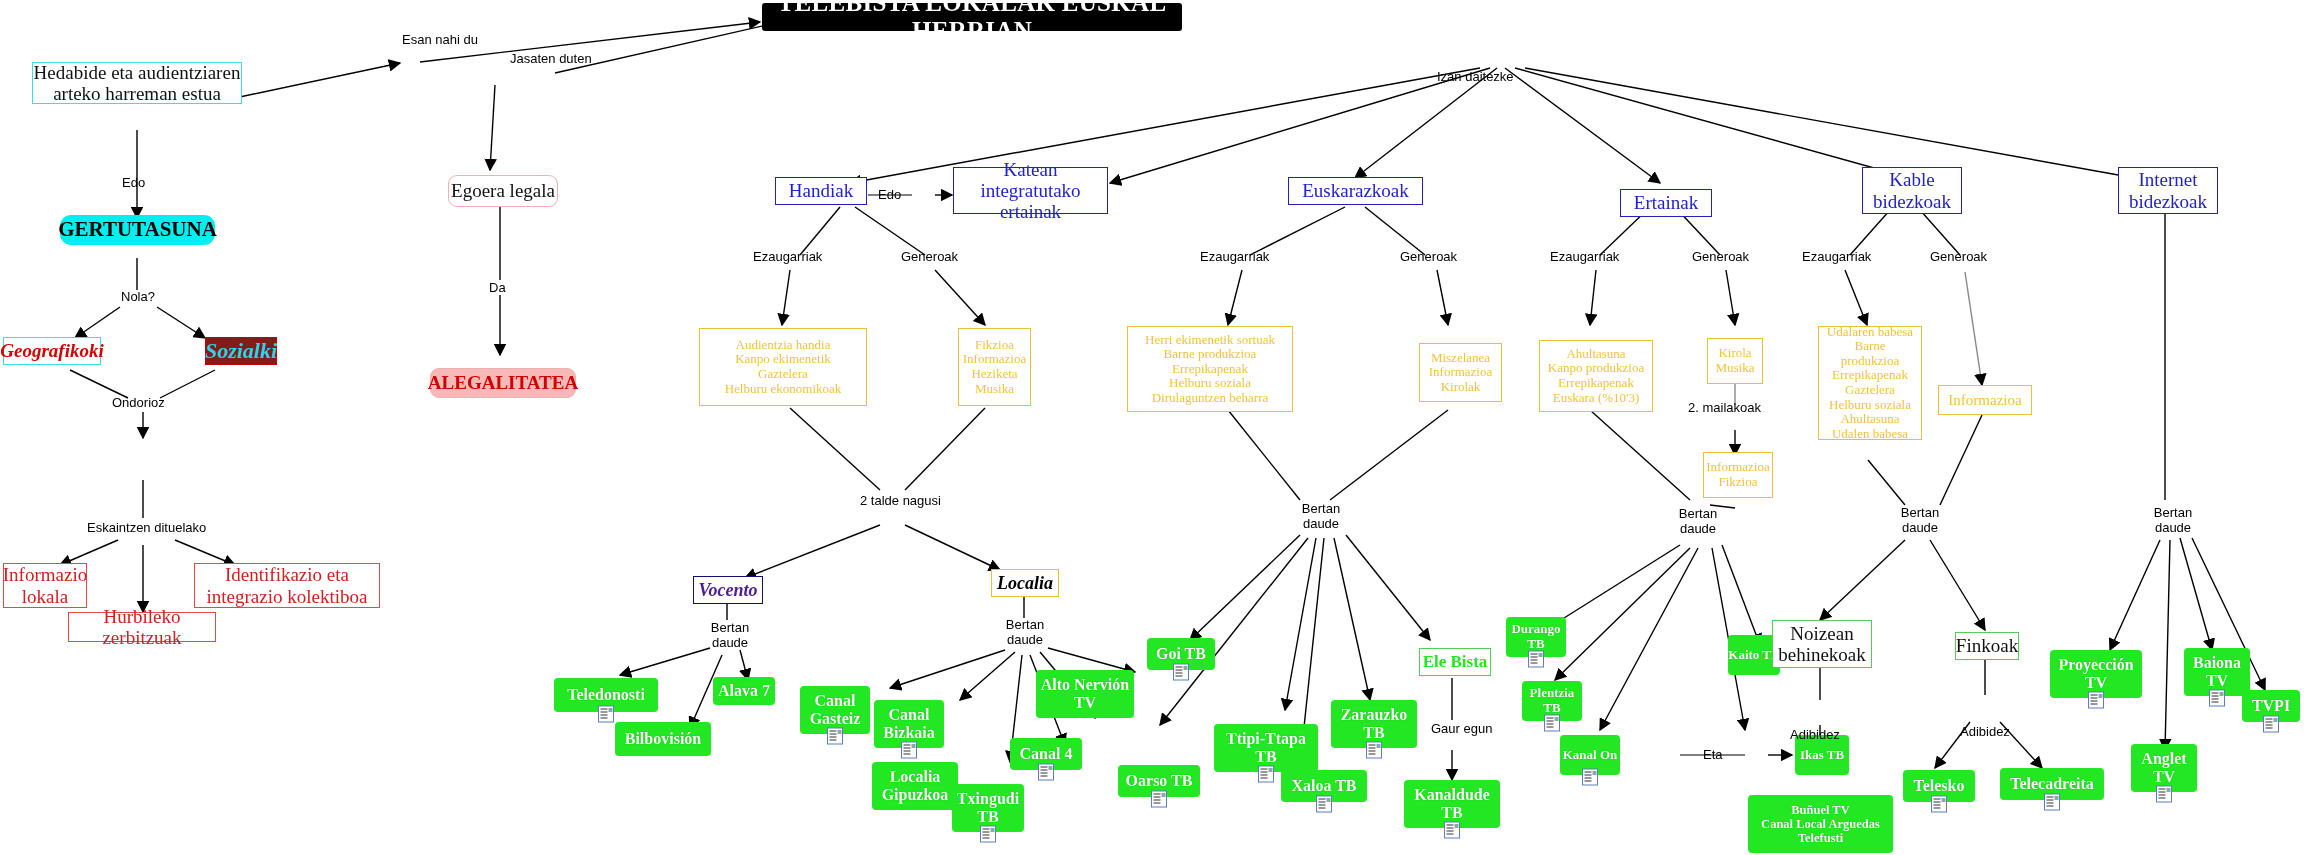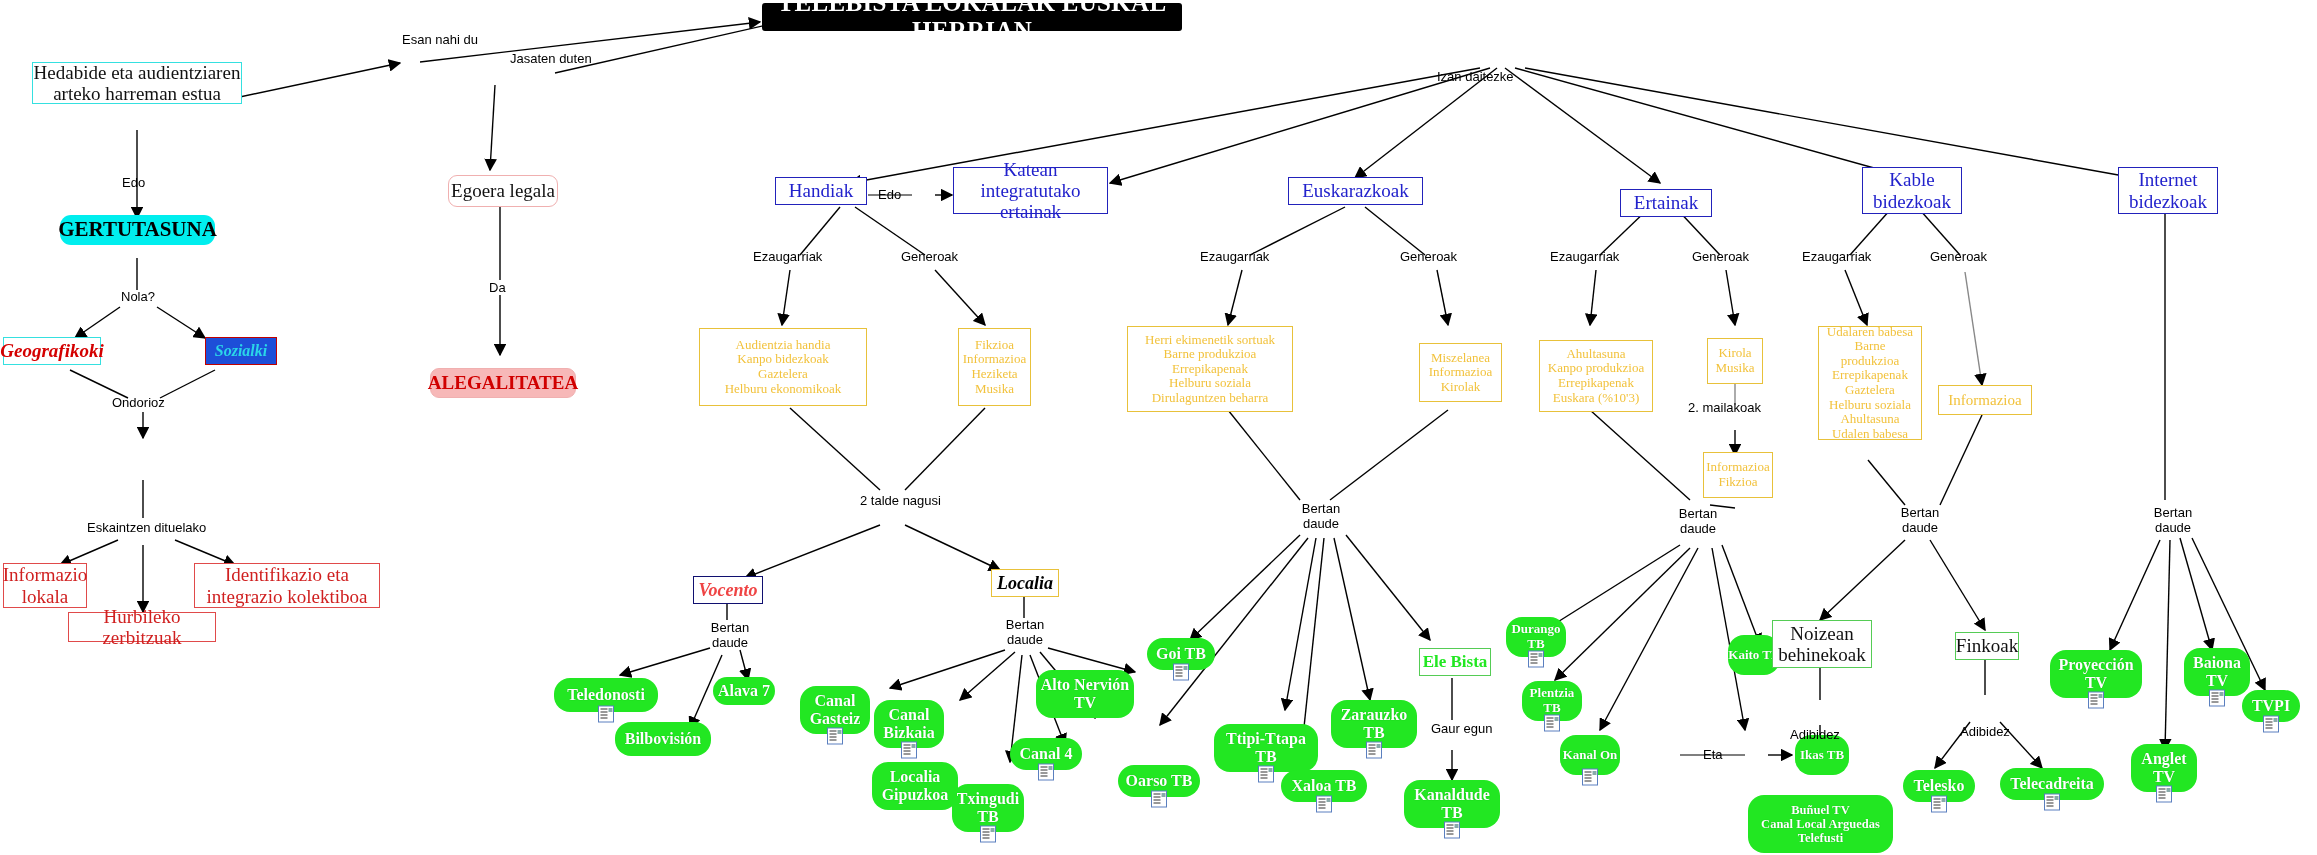--- a/index.html
+++ b/index.html
@@ -14,35 +14,35 @@
   
   .title-node{background:#000;color:#fff;font-weight:bold;font-size:25px;
               letter-spacing:.3px;padding:3px 12px;border-radius:3px;}
   .cyanbox{border:1.5px solid #35e0e0;background:#fff;color:#111;font-size:19px;}
   .cyanpill{background:#00eeee;color:#000;font-weight:bold;font-size:21px;
             border-radius:11px;}
   .redpill{background:#fb0000;color:#000;font-weight:bold;font-size:19px;
            border-radius:11px;}
   .geo{border:1.5px solid #35e0e0;background:#fff;color:#d40000;
        font-weight:bold;font-style:italic;font-size:19px;}
-  .soz{border:1.5px solid #c00000;background:#1d4ed8;color:#2ad6e8;
-       font-weight:bold;font-style:italic;font-size:16px;}
+  .soz{border:1.5px solid #c00000;background:#7f1d1d;color:#2ad6e8;
+       font-weight:bold;font-style:italic;font-size:22px;}
   .redline{border:1.5px solid #e04a4a;background:#fff;color:#d02020;font-size:19px;}
   .pinkround{border:1.5px solid #f0b0b0;background:#fff;color:#111;font-size:19px;
              border-radius:9px;}
   .bluebox{border:1.5px solid #2222bb;background:#fff;color:#2222cc;font-size:19px;}
   .yellowbox{border:1.5px solid #e8c13a;background:#fff;color:#f2c23c;font-size:13px;
              padding:3px 6px;}
   .yellowbox.big{font-size:14px;}
   .greenpill{background:#22e722;color:#fff;font-weight:bold;font-size:16px;
-             border-radius:16px;text-shadow:0 0 1px #0a0;}
+             border-radius:4px;text-shadow:0 0 1px #0a0;}
   .greenoutline{border:1.5px solid #55cc55;background:#fff;color:#22e722;
                 font-weight:bold;font-size:17px;}
   .greenoutline-dark{border:1.5px solid #55cc55;background:#fff;color:#111;font-size:19px;}
-  .vocento{border:1.5px solid #101070;background:#fff;color:#ef4444;
+  .vocento{border:1.5px solid #101070;background:#fff;color:#4c1d95;
            font-weight:bold;font-style:italic;font-size:18px;}
   .localia{border:1.5px solid #e8c13a;background:#fff;color:#000;
            font-weight:bold;font-style:italic;font-size:18px;}
 
   .lbl{position:absolute;font-family:"Liberation Sans", sans-serif;font-size:13px;
        color:#000;white-space:pre;text-align:center;line-height:1.15;}
 
   .doc-icon{position:absolute;bottom:-11px;left:50%;transform:translateX(-50%);
             width:17px;height:18px;}
 </style>
@@ -220,21 +220,21 @@
   <div class="lbl" style="left:753px;top:250px;">Ezaugarriak</div>
   <div class="lbl" style="left:901px;top:250px;">Generoak</div>
   <div class="lbl" style="left:1200px;top:250px;">Ezaugarriak</div>
   <div class="lbl" style="left:1400px;top:250px;">Generoak</div>
   <div class="lbl" style="left:1550px;top:250px;">Ezaugarriak</div>
   <div class="lbl" style="left:1692px;top:250px;">Generoak</div>
   <div class="lbl" style="left:1802px;top:250px;">Ezaugarriak</div>
   <div class="lbl" style="left:1930px;top:250px;">Generoak</div>
 
   <div class="node yellowbox" style="left:699px;top:328px;width:168px;height:78px;white-space:pre-line;">Audientzia handia
-Kanpo bidezkoak
+Kanpo ekimenetik
 Gaztelera
 Helburu ekonomikoak</div>
   <div class="node yellowbox" style="left:958px;top:328px;width:73px;height:78px;white-space:pre-line;">Fikzioa
 Informazioa
 Heziketa
 Musika</div>
   <div class="node yellowbox" style="left:1127px;top:326px;width:166px;height:86px;white-space:pre-line;">Herri ekimenetik sortuak
 Barne produkzioa
 Errepikapenak
 Helburu soziala

